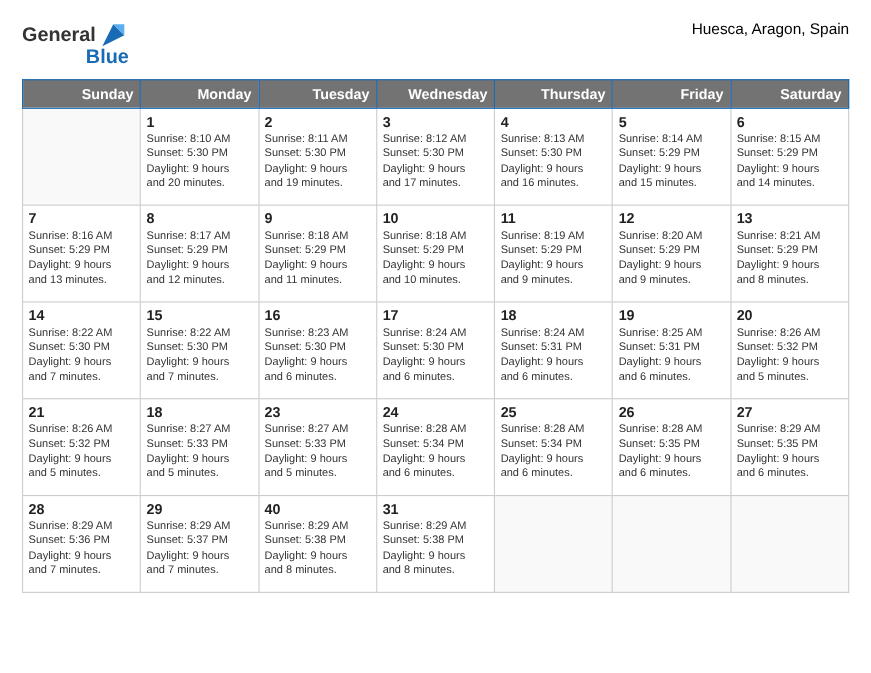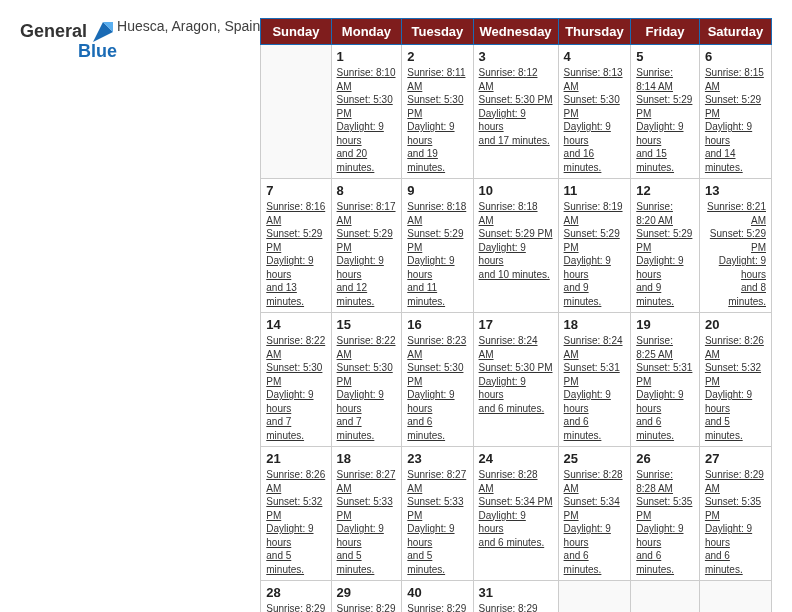--- a/index.html
+++ b/index.html
@@ -8,21 +8,21 @@
       background: #fff;
       width: 792px;
       height: 612px;
       overflow: hidden;
     }
     .page {
       width: 792px;
       height: 472px;
       padding: 18px 20px 10px 20px;
       display: flex;
-      flex-direction: row;
+      flex-direction: column;
     }
     .header {
       display: flex;
       justify-content: space-between;
       align-items: flex-start;
       margin-bottom: 10px;
     }
     .logo {
       display: flex;
       align-items: center;
@@ -43,34 +43,34 @@
       text-align: right;
     }
     .month-title {
       font-size: 32px;
       font-weight: bold;
       color: #222;
       line-height: 1.1;
     }
     .location {
       font-size: 14px;
-      color: #404040;
+      color: #000000;
     }
     .calendar {
       width: 100%;
       border-collapse: collapse;
       flex: 1;
     }
     .calendar thead th {
-      background-color: #7f1d1d;
+      background-color: #737373;
       color: #fff;
       font-size: 13px;
       font-weight: bold;
       padding: 5px 6px;
-      text-align: center;
+      text-align: right;
       border: 1px solid #1a6bb5;
     }
     .calendar tbody td {
       border: 1px solid #ccc;
       vertical-align: top;
       padding: 4px 5px;
       font-size: 10.5px;
       color: #333;
       width: calc(100% / 7);
       height: 88px;
@@ -79,21 +79,20 @@
       font-size: 13px;
       font-weight: bold;
       color: #222;
       display: block;
       margin-bottom: 2px;
     }
     .day-info {
       font-size: 10px;
       color: #333;
       line-height: 1.35;
-      text-decoration: underline;
     }
     .empty-cell {
       background: #f9f9f9;
     }
     .last-row td {
       height: 78px;
     }
   </style>
 </head>
 <body>
@@ -213,21 +212,21 @@
           </td>
           <td>
             <span class="day-num">12</span>
             <div class="day-info" style="white-space: pre-line;">Sunrise: 8:20 AM
 Sunset: 5:29 PM
 Daylight: 9 hours
 and 9 minutes.</div>
           </td>
           <td>
             <span class="day-num">13</span>
-            <div class="day-info" style="white-space: pre-line; text-align: right;">Sunrise: 8:21 AM
+            <div class="day-info" style="white-space: pre-line;">Sunrise: 8:21 AM
 Sunset: 5:29 PM
 Daylight: 9 hours
 and 8 minutes.</div>
           </td>
         </tr>
         <tr>
           <td>
             <span class="day-num">14</span>
             <div class="day-info" style="white-space: pre-line;">Sunrise: 8:22 AM
 Sunset: 5:30 PM

